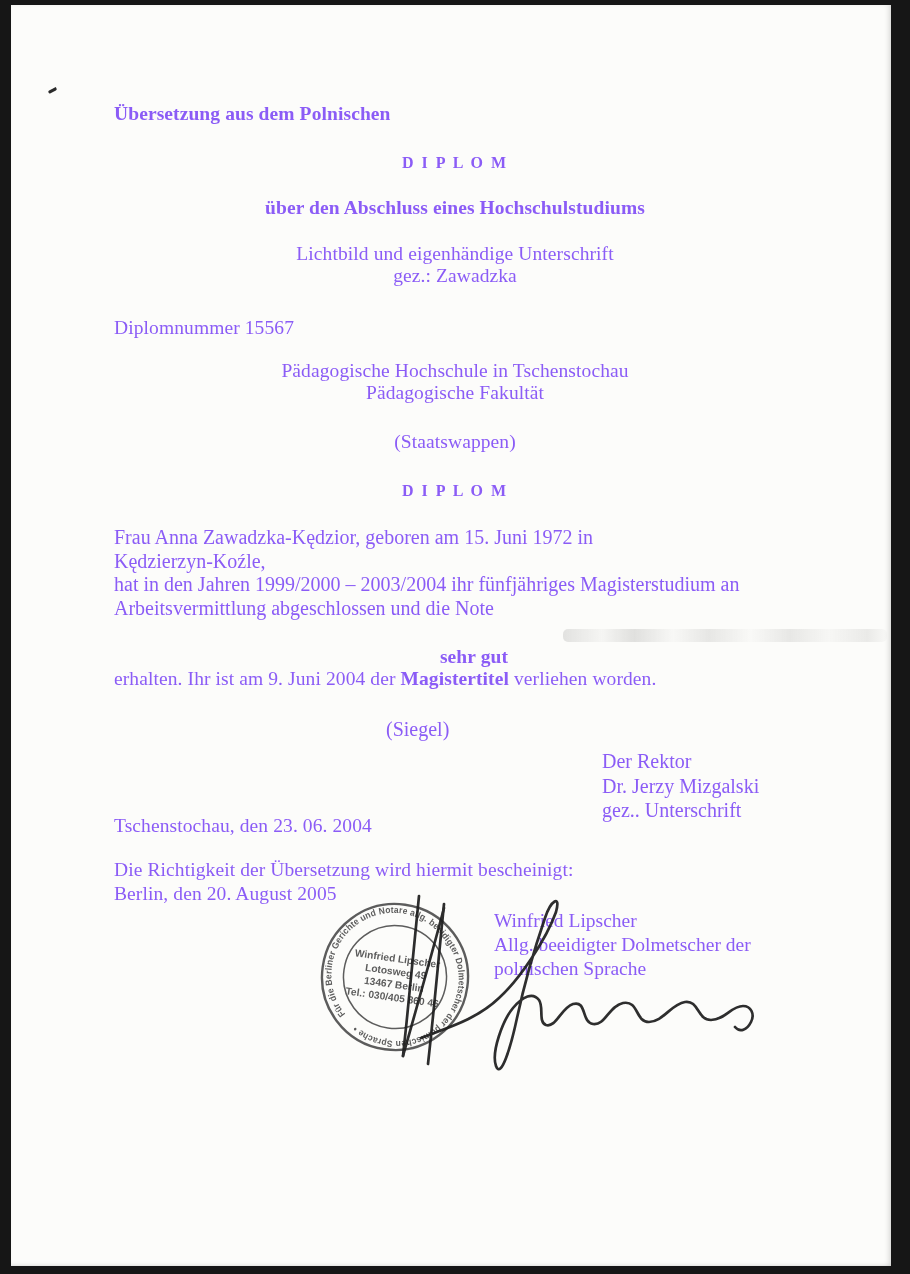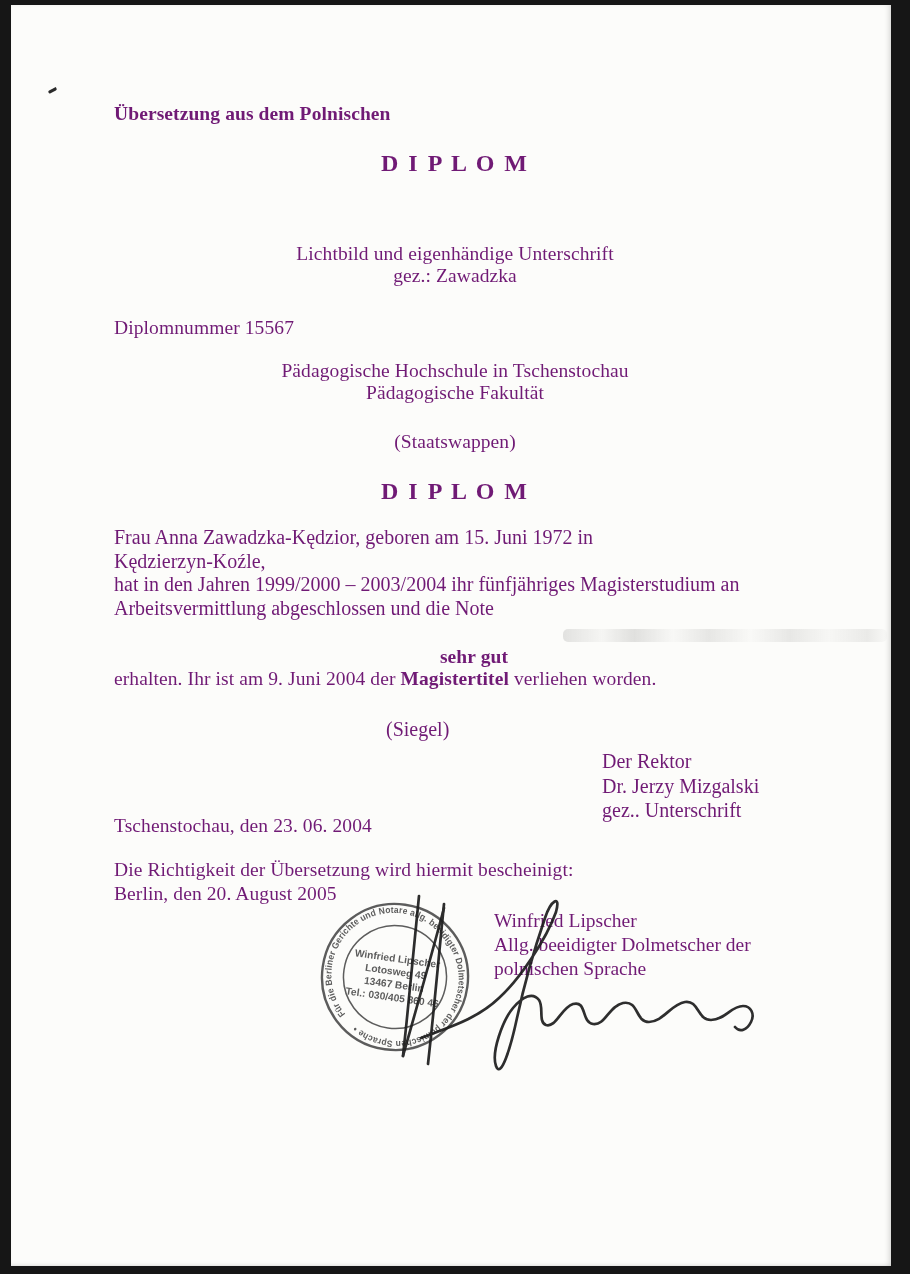--- a/index.html
+++ b/index.html
@@ -9,38 +9,38 @@
     width:910px;height:1274px;
     background:#161616;
     overflow:hidden;
     font-family:"Liberation Serif", serif;
   }
   .page{
     position:absolute;
     left:11px;top:5px;
     width:880px;height:1261px;
     background:#fcfcfa;
-    color:#701a75;
+    color:#8b5cf6;
     box-shadow:inset -4px 0 6px -3px rgba(0,0,0,0.18), inset 0 -3px 5px -3px rgba(0,0,0,0.12);
   }
   .ln{
     position:absolute;
     left:103px;
     font-size:19.5px;
     line-height:22px;
     white-space:nowrap;
     letter-spacing:0.1px;
   }
   .center{
     left:0;
     width:888px;
     text-align:center;
   }
   .bold{font-weight:bold;}
-  .spaced{letter-spacing:2px;font-size:24px;}
+  .spaced{letter-spacing:2px;font-size:16px;}
   .colblock{position:absolute;font-size:20px;line-height:24.5px;white-space:nowrap;}
   .certblock{position:absolute;font-size:19.5px;line-height:24px;white-space:nowrap;}
   .speck{
     position:absolute;left:37px;top:84px;
     width:9px;height:3px;background:#2a2a2a;
     transform:rotate(-28deg);border-radius:2px 0 2px 2px;
   }
   .smudge{
     position:absolute;left:552px;top:624px;width:324px;height:13px;
     background:linear-gradient(90deg,
@@ -59,20 +59,21 @@
 
 <div class="scan">
   <div class="page">
 
     <div class="speck"></div>
 
     <div class="ln bold" style="top:98px;">Übersetzung aus dem Polnischen</div>
 
     <div class="ln bold spaced center" style="top:147px;">D I P L O M</div>
 
+    <div class="ln bold center" style="top:192px;">über den Abschluss eines Hochschulstudiums</div>
 
     <div class="ln center" style="top:238px;">Lichtbild und eigenhändige Unterschrift</div>
     <div class="ln center" style="top:260px;">gez.: Zawadzka</div>
 
     <div class="ln" style="top:312px;">Diplomnummer 15567</div>
 
     <div class="ln center" style="top:355px;">Pädagogische Hochschule in Tschenstochau</div>
     <div class="ln center" style="top:377px;">Pädagogische Fakultät</div>
 
     <div class="ln center" style="top:426px;">(Staatswappen)</div>

